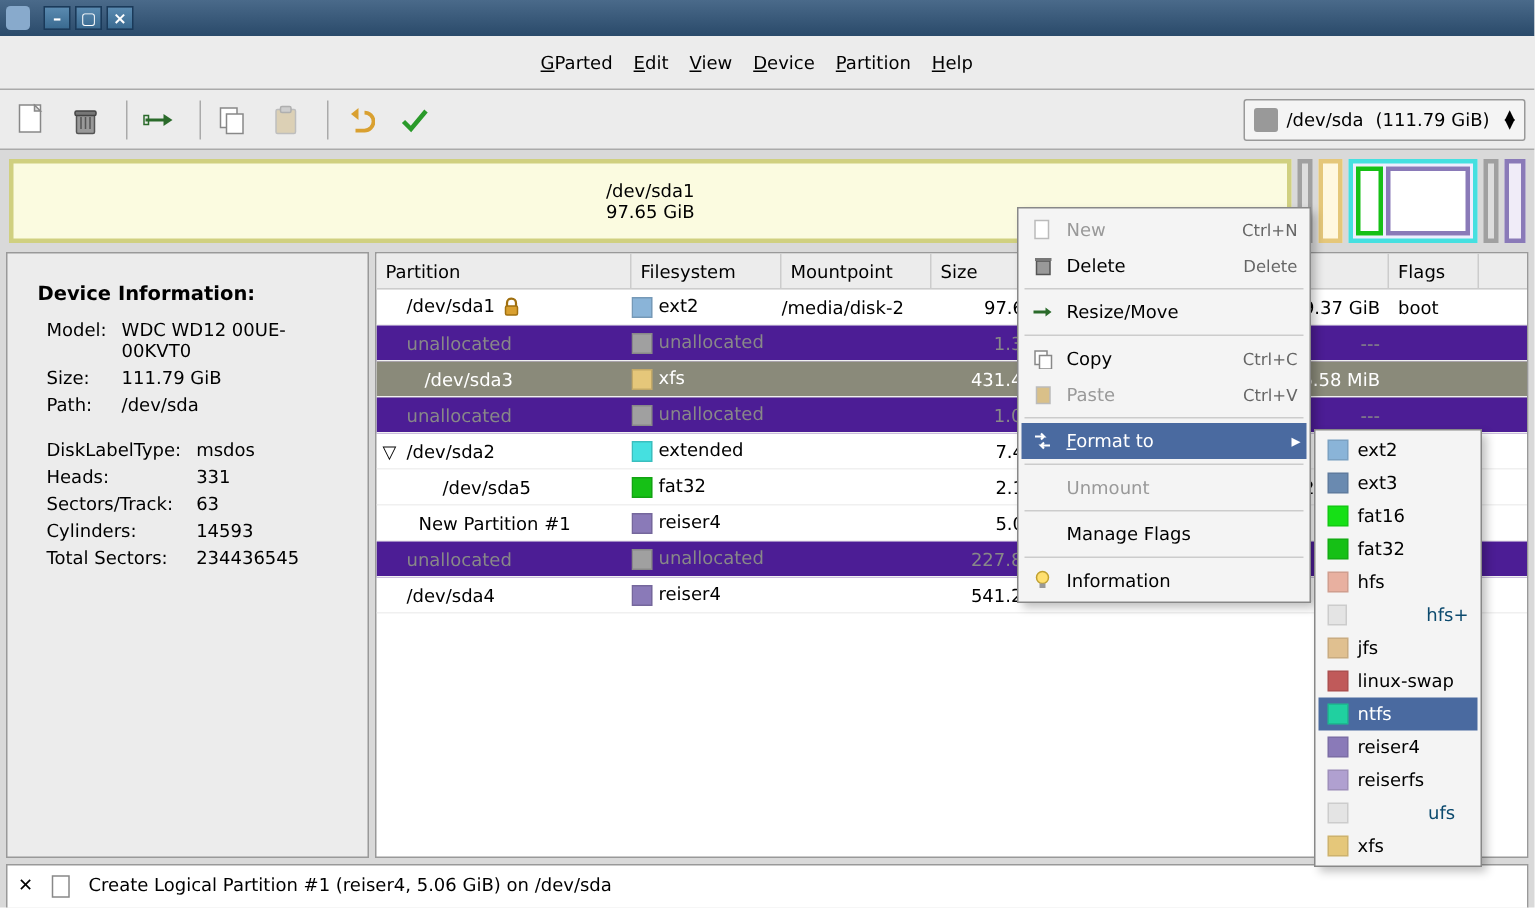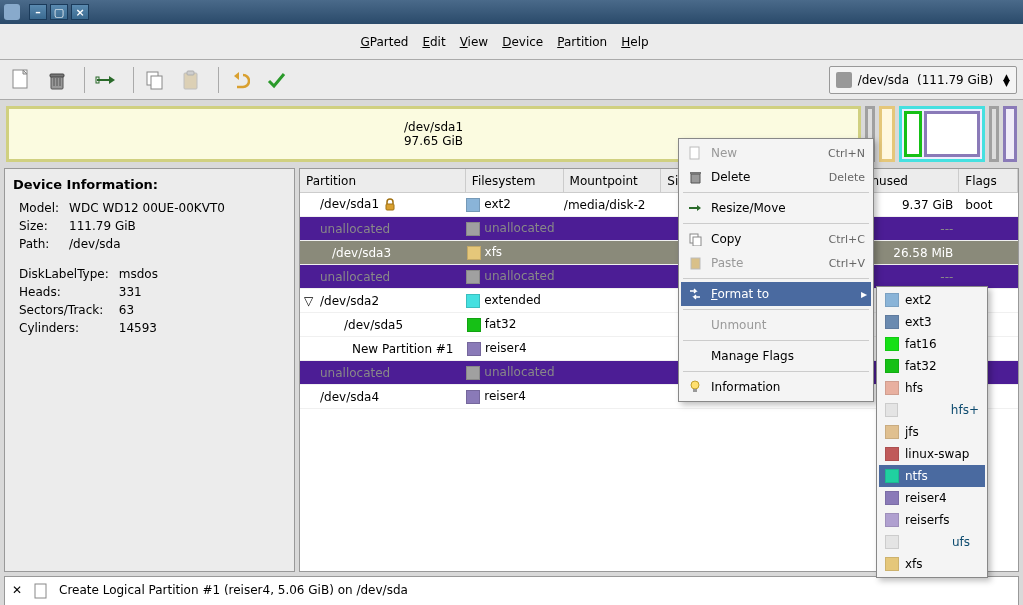--- a/index.html
+++ b/index.html
@@ -25,21 +25,21 @@
 .device-selector .dicon { width:16px;height:16px;background:#999;border-radius:2px;margin-right:6px;}
 .device-selector .arrows { margin-left:10px;font-size:9px;line-height:6px;}
 
 
 .vis-row { padding: 6px; display:flex; gap:4px; }
 .vis-main { flex:1; height:56px; border:3px solid #d0d080; background:#fbfbe0; display:flex;flex-direction:column;align-items:center;justify-content:center; }
 .vis-slot { height:56px; border:3px solid; display:inline-block; }
 
 
 .main { display:flex; height: 408px; }
-.side { width: 291px; border:1px solid #999; background:#ececec; padding:8px; margin:0 4px 4px 4px;}
+.side { width: 242px; border:1px solid #999; background:#ececec; padding:20px; margin:0 4px 4px 4px;}
 .side h4 { font-weight:bold; font-size:13px; margin-bottom:6px; }
 .side table td { padding: 1px 4px; vertical-align:top; font-size:12px;}
 .side table td:first-child { font-weight:normal; }
 
 .gridwrap { flex:1; border:1px solid #999; background:#fff; margin:0 4px 4px 0; position:relative; overflow:hidden;}
 .grid-header, .grid-row { display:flex; height:24px; align-items:center; }
 .grid-header { background:#ececec; border-bottom:1px solid #ccc; font-weight:normal;}
 .grid-header .cell { border-right:1px solid #ccc; height:100%; display:flex;align-items:center;padding:0 6px; }
 .cell { overflow:hidden; white-space:nowrap; }
 .c-part { width:170px; padding-left:20px;}
@@ -204,20 +204,24 @@
             <td>331</td>
           </tr>
       <tr>
             <td>Sectors/Track:</td>
             <td>63</td>
           </tr>
       <tr>
             <td>Cylinders:</td>
             <td>14593</td>
           </tr>
+      <tr>
+            <td>Total Sectors:</td>
+            <td>234436545</td>
+          </tr>
     </tbody>
       </table>
   </div>
 
   <div class="gridwrap">
     <div class="grid-header">
       <div class="cell c-part">Partition</div>
       <div class="cell c-fs">Filesystem</div>
       <div class="cell c-mp">Mountpoint</div>
       <div class="cell c-size">Size</div>
@@ -277,21 +281,21 @@
         <div class="grid-row">
           <div class="cell c-part" style="position:relative;padding-left:44px"><span>/dev/sda5</span> </div>
           <div class="cell c-fs"><span class="fs-swatch" style="background:#16c016"></span><span>fat32</span></div>
           <div class="cell c-mp"></div>
           <div class="cell c-size">2.11 GiB</div>
           <div class="cell c-used">1.00 MiB</div>
           <div class="cell c-unused">2.11 GiB</div>
           <div class="cell c-flags"></div>
         </div>
         <div class="grid-row">
-          <div class="cell c-part" style="position:relative;padding-left:52px"><span>New Partition #1</span> </div>
+          <div class="cell c-part" style="position:relative;padding-left:28px"><span>New Partition #1</span> </div>
           <div class="cell c-fs"><span class="fs-swatch" style="background:#8a7ab8"></span><span>reiser4</span></div>
           <div class="cell c-mp"></div>
           <div class="cell c-size">5.06 GiB</div>
           <div class="cell c-used">---</div>
           <div class="cell c-unused">---</div>
           <div class="cell c-flags"></div>
         </div>
         <div class="grid-row alt">
           <div class="cell c-part" style="position:relative;padding-left:20px"><span>unallocated</span> </div>
           <div class="cell c-fs"><span class="fs-swatch" style="background:#a0a0a0"></span><span>unallocated</span></div>

